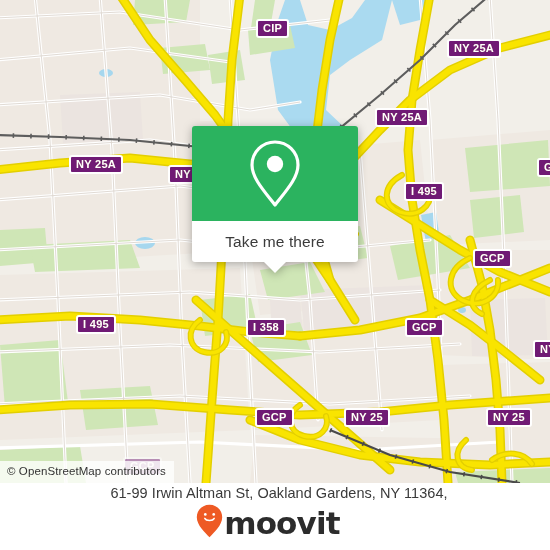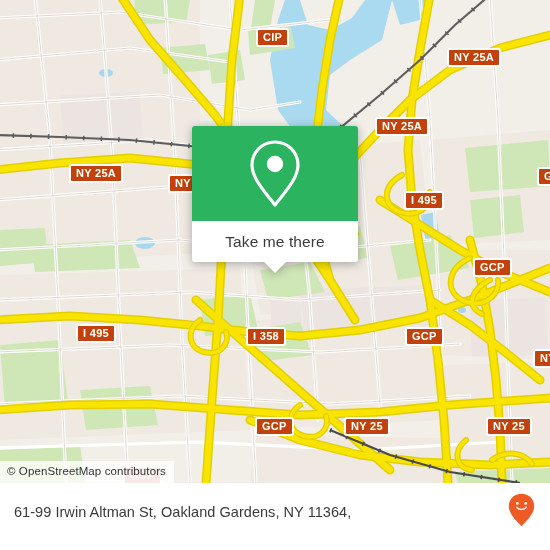--- a/index.html
+++ b/index.html
@@ -14,35 +14,34 @@
   
   #map-area{
     position:absolute;left:0;top:0;width:550px;height:483px;
     overflow:hidden;background:#f2efe9;
   }
   #map-svg{position:absolute;left:0;top:0;width:550px;height:483px;display:block;}
 
   
   .shield{
     position:absolute;
-    background:#c2410c;
+    background:#701a75;
     border:2px solid #ffffff;
     border-radius:3px;
     color:#ffffff;
     font-size:11px;
     font-weight:bold;
     line-height:15px;
     height:15px;
     padding:0 5px;
     letter-spacing:.3px;
     white-space:nowrap;
     text-align:center;
     box-sizing:content-box;
     text-shadow:0 0 1px rgba(160,150,0,.35);
-    margin-top:9px;
   }
   .shield.faded{opacity:.45;}
 
   
   #attribution{
     position:absolute;left:0;bottom:0;
     background:rgba(255,255,255,.78);
     font-size:11.5px;
     color:#333;
     padding:4px 8px 5px 7px;
@@ -78,21 +77,21 @@
     width:0;height:0;
     border-left:12px solid transparent;
     border-right:12px solid transparent;
     border-top:12px solid #ffffff;
   }
 
   
   #footer{
     position:absolute;left:0;top:483px;width:550px;height:58px;
     background:#ffffff;
-    display:flex;align-items:center;
+    display:flex;align-items:center;flex-direction:column;
   }
   #footer-text{
     flex:1 1 auto;
     padding-left:14px;padding-right:6px;
     font-size:14.5px;
     line-height:21px;
     color:#3a3a3a;
     letter-spacing:.05px;
   }
   #brand{
@@ -334,16 +333,17 @@
     <div id="brand">
       <span id="brand-mark">
         <svg width="27" height="34" viewBox="0 0 27 34" aria-hidden="true">
           <path d="M13.5 0.8 C6.3 0.8 0.8 6.3 0.8 13.2 C0.8 21.2 9.2 28.6 13.5 33.2
                    C17.8 28.6 26.2 21.2 26.2 13.2 C26.2 6.3 20.7 0.8 13.5 0.8 Z" fill="#ee5a24"></path>
           <circle cx="9.3" cy="10.4" r="1.35" fill="#ffffff"></circle>
           <circle cx="17.7" cy="10.4" r="1.35" fill="#ffffff"></circle>
           <path d="M8.8 14.3 C10.2 17.1 16.8 17.1 18.2 14.3" fill="none" stroke="#ffffff" stroke-width="1.5" stroke-linecap="round"></path>
         </svg>
       </span>
+      <span id="brand-word">moovit</span>
     </div>
   </div>
 
 </div>
 
 </body></html>

